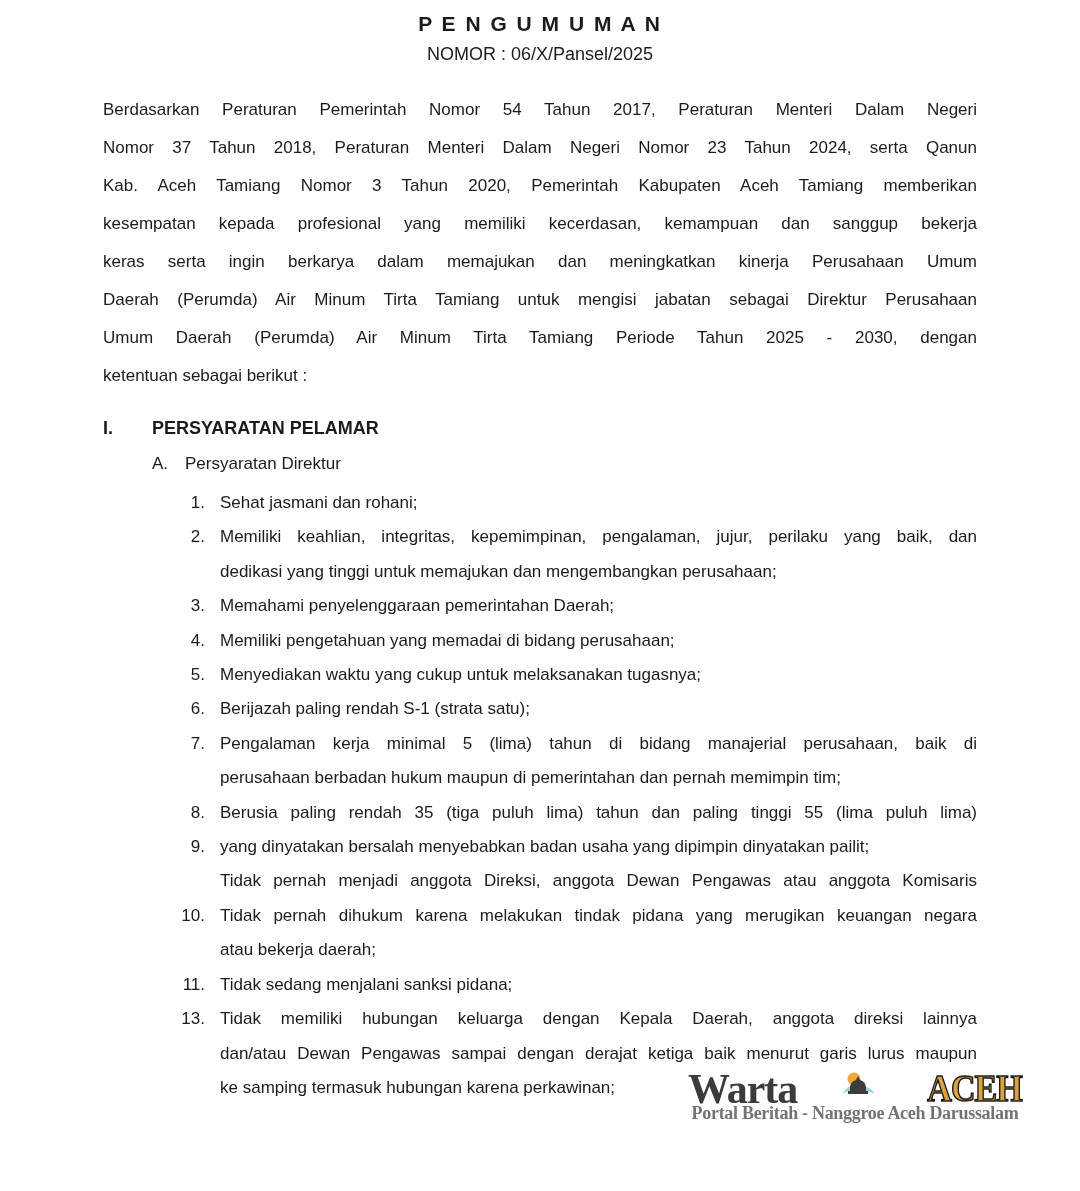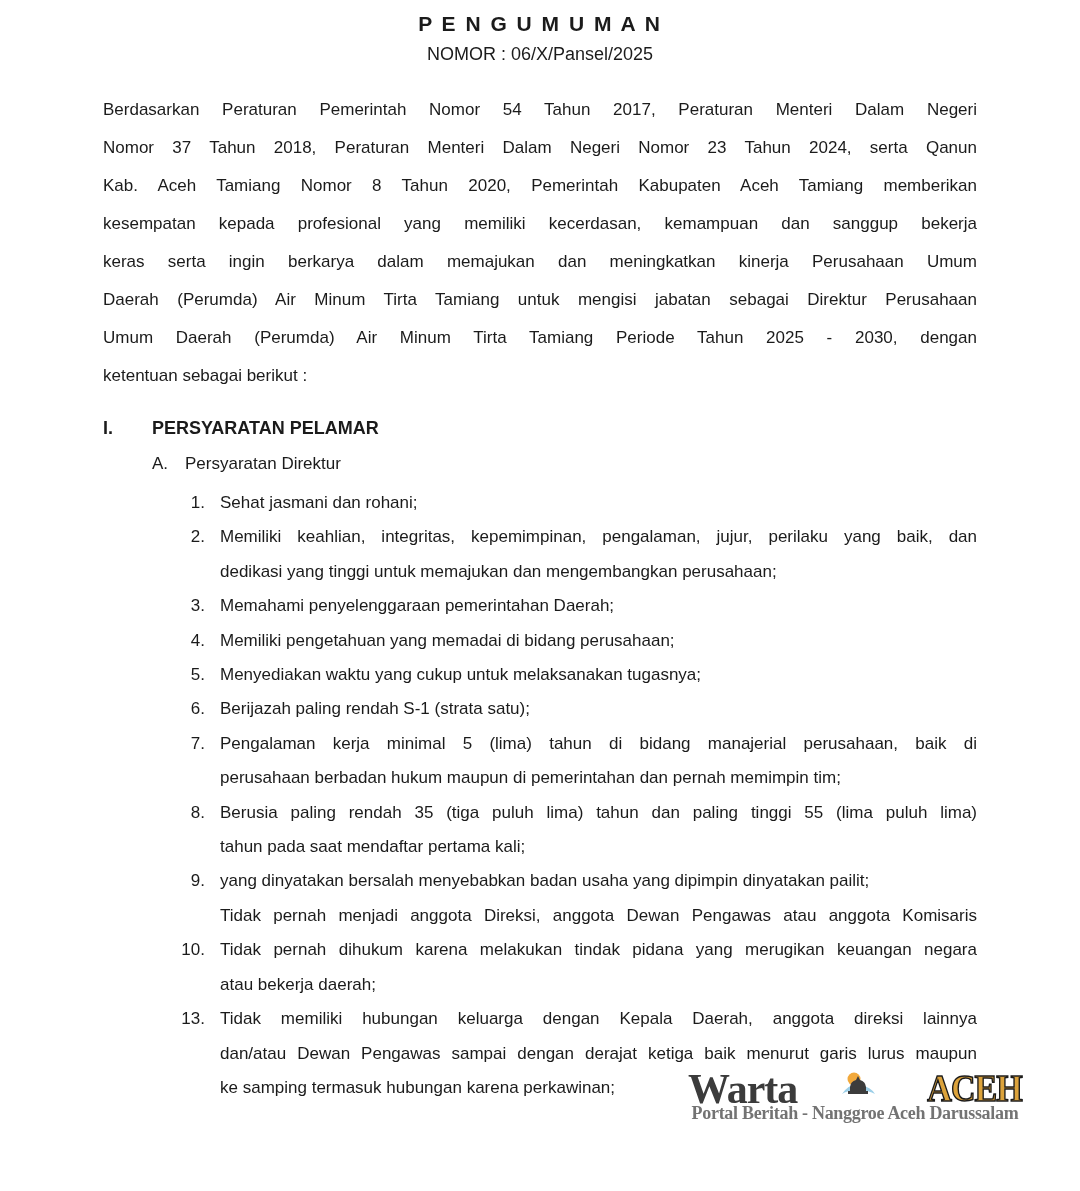--- a/index.html
+++ b/index.html
@@ -123,21 +123,21 @@
 
 <div class="page">
 
   <div class="title">P E N G U M U M A N</div>
 
   <div class="nomor">NOMOR : 06/X/Pansel/2025</div>
 
   <div class="intro">
       <div class="jline">Berdasarkan Peraturan Pemerintah Nomor 54 Tahun 2017, Peraturan Menteri Dalam Negeri</div>
       <div class="jline">Nomor 37 Tahun 2018, Peraturan Menteri Dalam Negeri Nomor 23 Tahun 2024, serta Qanun</div>
-      <div class="jline">Kab. Aceh Tamiang Nomor 8 Tahun 2020, Pemerintah Kabupaten Aceh Tamiang memberikan</div>
+      <div class="jline">Kab. Aceh Tamiang Nomor 3 Tahun 2020, Pemerintah Kabupaten Aceh Tamiang memberikan</div>
       <div class="jline">kesempatan kepada profesional yang memiliki kecerdasan, kemampuan dan sanggup bekerja</div>
       <div class="jline">keras serta ingin berkarya dalam memajukan dan meningkatkan kinerja Perusahaan Umum</div>
       <div class="jline">Daerah (Perumda) Air Minum Tirta Tamiang untuk mengisi jabatan sebagai Direktur Perusahaan</div>
       <div class="jline">Umum Daerah (Perumda) Air Minum Tirta Tamiang Periode Tahun 2025 - 2030, dengan</div>
       <div class="jline last">ketentuan sebagai berikut :</div>
     </div>
 
   <div class="section-head">
     <span class="roman">I.</span>
     <span>PERSYARATAN PELAMAR</span>
@@ -190,35 +190,40 @@
         <div class="req-num">7.</div>
         <div class="req-body">
           <div class="jline">Pengalaman kerja minimal 5 (lima) tahun di bidang manajerial perusahaan, baik di</div>
           <div class="jline last">perusahaan berbadan hukum maupun di pemerintahan dan pernah memimpin tim;</div>
         </div>
       </div>
       <div class="req-item">
         <div class="req-num">8.</div>
         <div class="req-body">
           <div class="jline">Berusia paling rendah 35 (tiga puluh lima) tahun dan paling tinggi 55 (lima puluh lima)</div>
-          <div class="jline last">tahun pada saat mendaftar pertama kali;</div>
         </div>
       </div>
       <div class="req-item">
         <div class="req-num">9.</div>
         <div class="req-body">
           <div class="jline last">yang dinyatakan bersalah menyebabkan badan usaha yang dipimpin dinyatakan pailit;</div>
           <div class="jline">Tidak pernah menjadi anggota Direksi, anggota Dewan Pengawas atau anggota Komisaris</div>
         </div>
       </div>
       <div class="req-item">
         <div class="req-num">10.</div>
         <div class="req-body">
           <div class="jline">Tidak pernah dihukum karena melakukan tindak pidana yang merugikan keuangan negara</div>
           <div class="jline last">atau bekerja daerah;</div>
+        </div>
+      </div>
+      <div class="req-item">
+        <div class="req-num">11.</div>
+        <div class="req-body">
+          <div class="jline last">Tidak sedang menjalani sanksi pidana;</div>
         </div>
       </div>
       <div class="req-item">
         <div class="req-num">13.</div>
         <div class="req-body">
           <div class="jline">Tidak memiliki hubungan keluarga dengan Kepala Daerah, anggota direksi lainnya</div>
           <div class="jline">dan/atau Dewan Pengawas sampai dengan derajat ketiga baik menurut garis lurus maupun</div>
           <div class="jline last">ke samping termasuk hubungan karena perkawinan;</div>
         </div>
       </div>

